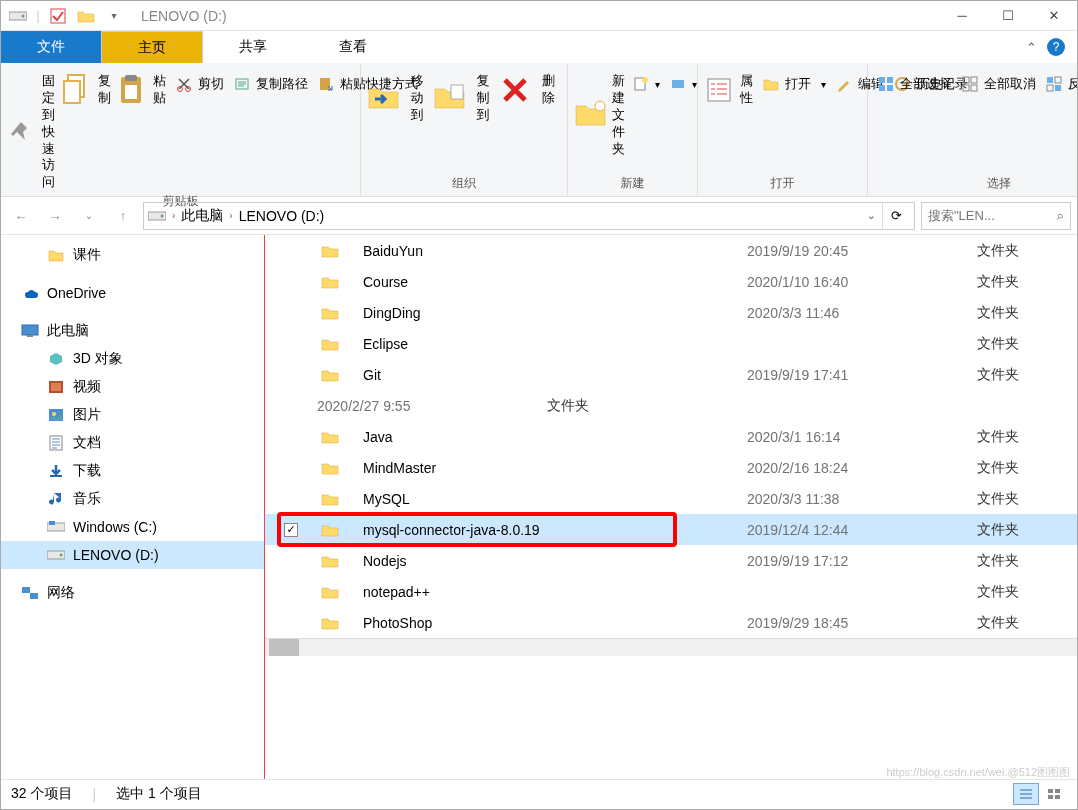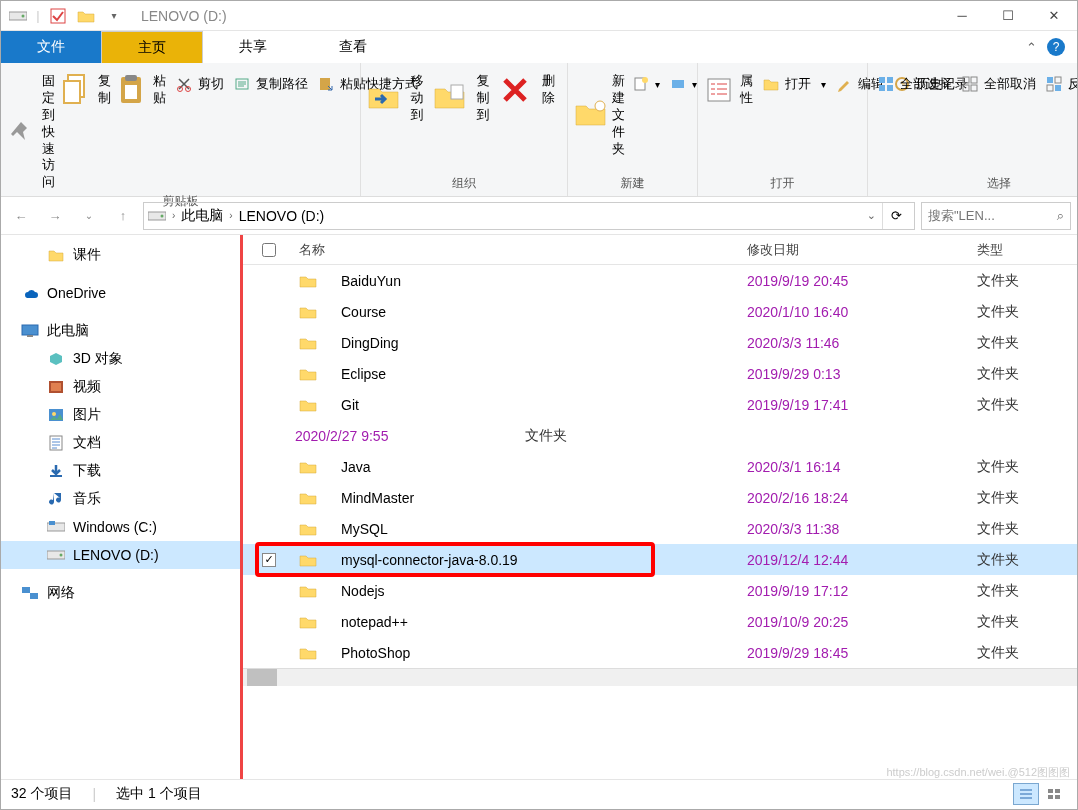--- a/index.html
+++ b/index.html
@@ -40,21 +40,21 @@
 .addrbox { flex: 1; height: 28px; border: 1px solid #ccc; display: flex; align-items: center; padding: 0 4px; gap: 6px; }
 .addrbox .seg { display: flex; align-items: center; gap: 4px; font-size: 14px; }
 .addrbox .chev { color: #666; font-size: 10px; }
 .addrbox .spacer { flex: 1; }
 .refresh { width: 28px; border-left: 1px solid #ddd; height: 100%; display: flex; align-items: center; justify-content: center; }
 .searchbox { width: 150px; height: 28px; border: 1px solid #ccc; display: flex; align-items: center; padding: 0 6px; color: #888; gap: 4px; }
 .searchbox input { border: none; outline: none; width: 100%; font-size: 13px; color: #888; background: transparent; }
 
 
 .content { display: flex; height: calc(810px - 30px - 32px - 134px - 38px - 30px - 2px); }
-.sidebar { width: 242px; border-right: 3px solid #ef4444; overflow-y: auto; position: relative; }
+.sidebar { width: 264px; border-right: 1px solid #ef4444; overflow-y: auto; position: relative; }
 .sidebar::-webkit-scrollbar { width: 18px; }
 .sidebar::-webkit-scrollbar-thumb { background: #c0c0c0; }
 .tree { padding: 6px 0; }
 .tree-item { display: flex; align-items: center; height: 28px; padding-left: 20px; gap: 8px; cursor: pointer; font-size: 14px; }
 .tree-item.l2 { padding-left: 46px; }
 .tree-item.selected { background: #cce8ff; }
 .tree-item .ticon { width: 18px; height: 18px; display: flex; align-items: center; justify-content: center; }
 .tree-spacer { height: 10px; }
 
 .filepane { flex: 1; overflow: auto; position: relative; }
@@ -63,21 +63,21 @@
 .col-name { flex: 1; padding-left: 4px; display: flex; align-items: center; gap: 4px; }
 .col-date { width: 230px; }
 .col-type { width: 100px; }
 .filelist { }
 .row { display: flex; height: 31px; align-items: center; font-size: 14px; cursor: pointer; position: relative; }
 .row.selected { background: #cce8ff; }
 .row .col-check { width: 52px; display: flex; justify-content: center; }
 .row .cb { width: 14px; height: 14px; border: 1px solid #888; background: #fff; display: flex; align-items: center; justify-content: center; font-size: 11px; visibility: hidden; }
 .row.selected .cb { visibility: visible; }
 .row .fname { flex: 1; display: flex; align-items: center; gap: 24px; padding-left: 4px; }
-.row .fdate { width: 230px; color: #a21caf; }
+.row .fdate { width: 230px; color: #737373; }
 .row .ftype { width: 100px; color: #333; }
 .highlight-box { border: 4px solid #ff0000; position: absolute; pointer-events: none; border-radius: 4px; }
 
 .hscroll { height: 18px; background: #f0f0f0; border-top: 1px solid #ddd; display: flex; }
 .hscroll .thumb { width: 30px; background: #c0c0c0; margin-left: 4px; }
 
 
 .statusbar { height: 28px; border-top: 1px solid #e5e5e5; display: flex; align-items: center; padding: 0 10px; font-size: 14px; gap: 20px; }
 .statusbar .spacer { flex: 1; }
 .statusbar .viewbtns { display: flex; gap: 2px; }
@@ -461,31 +461,20 @@
               <rect x="1" y="1" width="8" height="6" fill="#4a90d0"></rect>
               <rect x="9" y="7" width="8" height="6" fill="#4a90d0"></rect>
             </svg>
           </span>
           <span>网络</span>
         </div>
     </div>
   </div>
 
   <div class="filepane">
-    <div class="cols">
-      <div class="col-check">
-          <input type="checkbox" style="">
-        </div>
-      <div class="col-name">
-          <span>名称</span>
-          <span style="position:absolute;left:50%;top:-2px;font-size:10px;color:#888">ˆ</span>
-        </div>
-      <div class="col-date">修改日期</div>
-      <div class="col-type">类型</div>
-    </div>
     <div class="filelist" id="filelist" style="position: relative;">
         <div class="row">
           <div class="col-check">
             <div class="cb"></div>
           </div>
           <div class="fname">
             <svg width="18" height="14">
               <path class="folder-svg" d="M1 3 h6 l2 2 h8 v8 h-16 z"></path>
             </svg>
             <span>BaiduYun</span>
@@ -522,21 +511,20 @@
         <div class="row">
           <div class="col-check">
             <div class="cb"></div>
           </div>
           <div class="fname">
             <svg width="18" height="14">
               <path class="folder-svg" d="M1 3 h6 l2 2 h8 v8 h-16 z"></path>
             </svg>
             <span>Eclipse</span>
           </div>
-          <div class="fdate">2019/9/29 0:13</div>
           <div class="ftype">文件夹</div>
         </div>
         <div class="row">
           <div class="col-check">
             <div class="cb"></div>
           </div>
           <div class="fname">
             <svg width="18" height="14">
               <path class="folder-svg" d="M1 3 h6 l2 2 h8 v8 h-16 z"></path>
             </svg>
@@ -621,21 +609,20 @@
         <div class="row">
           <div class="col-check">
             <div class="cb"></div>
           </div>
           <div class="fname">
             <svg width="18" height="14">
               <path class="folder-svg" d="M1 3 h6 l2 2 h8 v8 h-16 z"></path>
             </svg>
             <span>notepad++</span>
           </div>
-          <div class="fdate">2019/10/9 20:25</div>
           <div class="ftype">文件夹</div>
         </div>
         <div class="row">
           <div class="col-check">
             <div class="cb"></div>
           </div>
           <div class="fname">
             <svg width="18" height="14">
               <path class="folder-svg" d="M1 3 h6 l2 2 h8 v8 h-16 z"></path>
             </svg>

